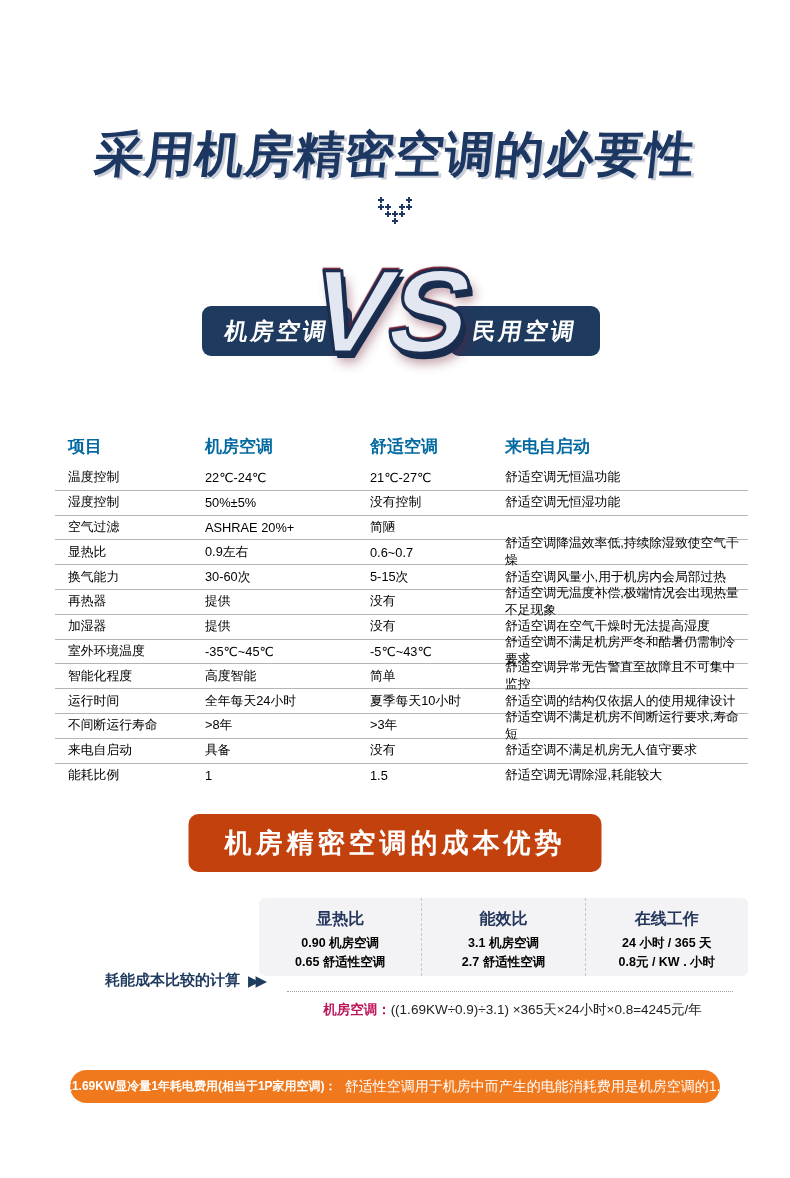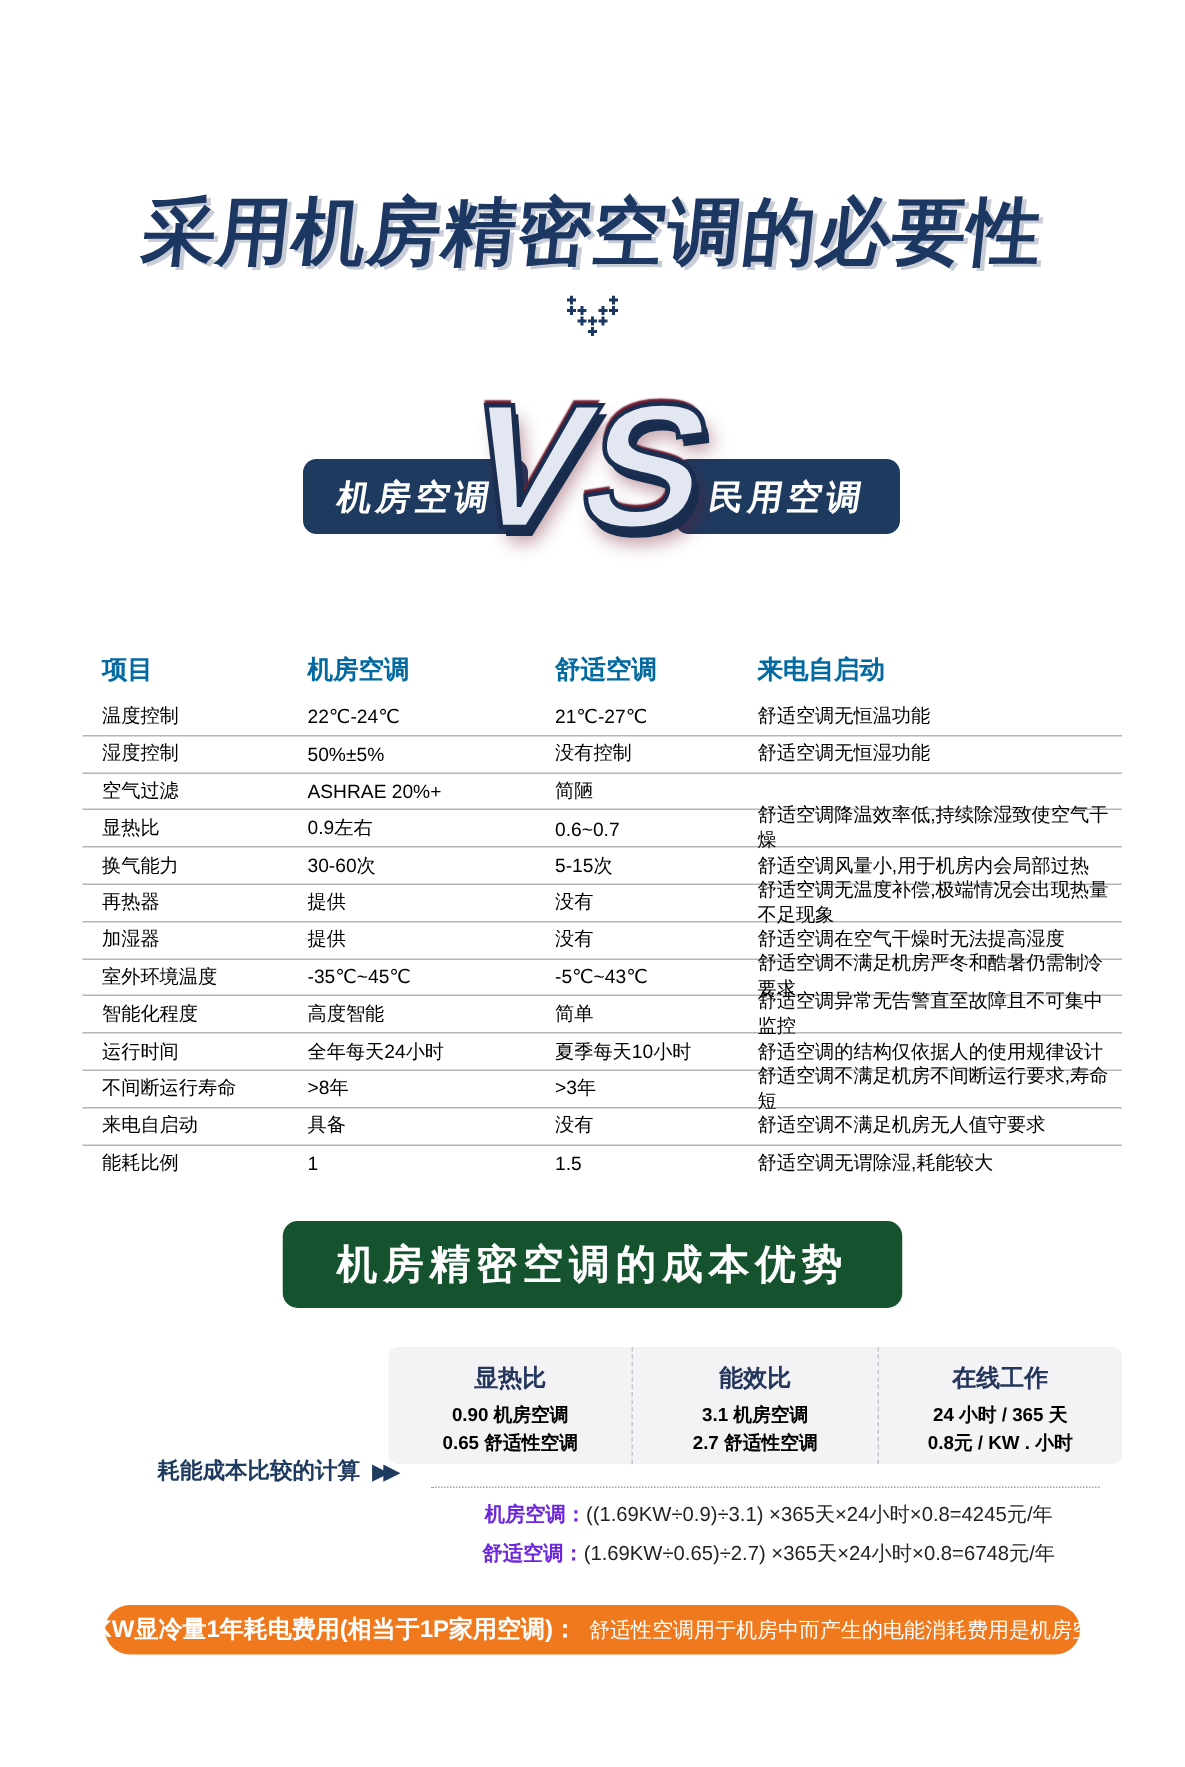--- a/index.html
+++ b/index.html
@@ -31,45 +31,45 @@
   .t-row{display:flex;align-items:center;height:23.8px;font-size:12.8px;color:#000000;
     border-bottom:1px solid #b5b5b5;}
   .t-row:last-child{border-bottom:none;}
   .c1{width:150px;padding-left:13px;box-sizing:border-box;}
   .c2{width:165px;}
   .c3{width:135px;}
   .c4{flex:1;}
 
   
   .cost-pill{position:absolute;left:50%;top:814px;transform:translateX(-50%);
-    background:#14532d;color:#fff;font-size:27px;font-weight:bold;letter-spacing:4px;
+    background:#c2410c;color:#fff;font-size:27px;font-weight:bold;letter-spacing:4px;
     padding:11px 36px;border-radius:10px;white-space:nowrap;}
 
   .stats{position:absolute;left:259px;top:898px;width:489px;height:78px;
     background:#f3f3f5;border-radius:6px;display:flex;}
   .stat{flex:1;text-align:center;padding-top:11px;}
   .stat + .stat{border-left:1px dashed #c3c7d0;}
   .stat-title{font-size:16px;font-weight:bold;color:#24365c;margin-bottom:4px;}
   .stat-line{font-size:12.5px;font-weight:bold;color:#000000;line-height:1.55;}
 
   .calc-label{position:absolute;left:105px;top:971px;font-size:15px;font-weight:bold;
     color:#1e3a5f;display:flex;align-items:center;gap:8px;}
   .calc-arrows{font-size:15px;letter-spacing:-4px;color:#1e3a5f;}
 
   .dotline{position:absolute;left:287px;top:991px;width:446px;border-top:1px dotted #9aa0a8;}
 
   .formulas{position:absolute;left:290px;top:997px;width:445px;text-align:center;
     font-size:13.5px;color:#222;line-height:1.95;white-space:nowrap;}
-  .formula b{font-weight:bold;color:#6d28d9;}
+  .formula b{font-weight:bold;color:#be185d;}
 
   
   .banner{position:absolute;left:70px;top:1070px;width:650px;height:33px;background:#f0791e;
     border-radius:17px;color:#fff;display:flex;align-items:center;justify-content:center;
     gap:8px;white-space:nowrap;}
-  .banner-prefix{font-size:16px;font-weight:bold;}
+  .banner-prefix{font-size:12px;font-weight:bold;}
   .banner-highlight{font-size:14px;font-weight:normal;}
 </style>
 </head>
 <body>
 
 <div class="canvas">
 
   <div class="title">采用机房精密空调的必要性</div>
 
   <svg class="vmark" width="36" height="30" viewBox="0 0 36 30">
@@ -206,23 +206,20 @@
     <span>耗能成本比较的计算</span>
     <span class="calc-arrows">▶▶</span>
   </div>
 
   <div class="dotline"></div>
 
   <div class="formulas">
     <div class="formula">
       <b>机房空调：</b><span>((1.69KW÷0.9)÷3.1) ×365天×24小时×0.8=4245元/年</span>
     </div>
-    <div class="formula">
-      <b>舒适空调：</b><span>(1.69KW÷0.65)÷2.7) ×365天×24小时×0.8=6748元/年</span>
-    </div>
   </div>
 
   <div class="banner">
     <span class="banner-prefix">产生1.69KW显冷量1年耗电费用(相当于1P家用空调)：</span>
     <span class="banner-highlight">舒适性空调用于机房中而产生的电能消耗费用是机房空调的1.6倍</span>
   </div>
 
 </div>
 
 </body></html>

